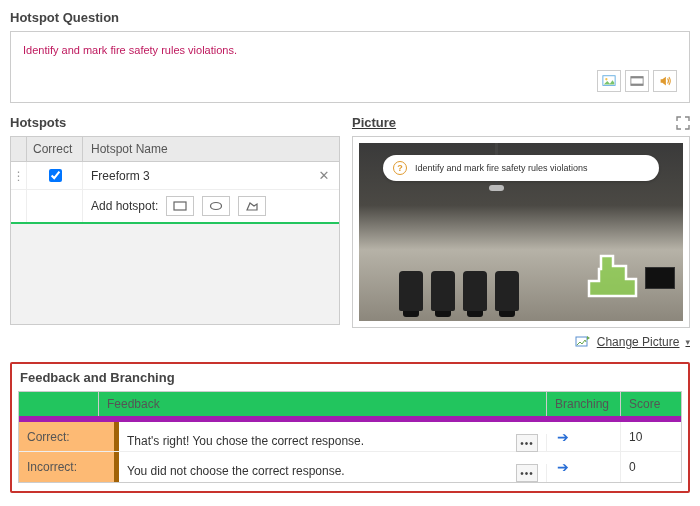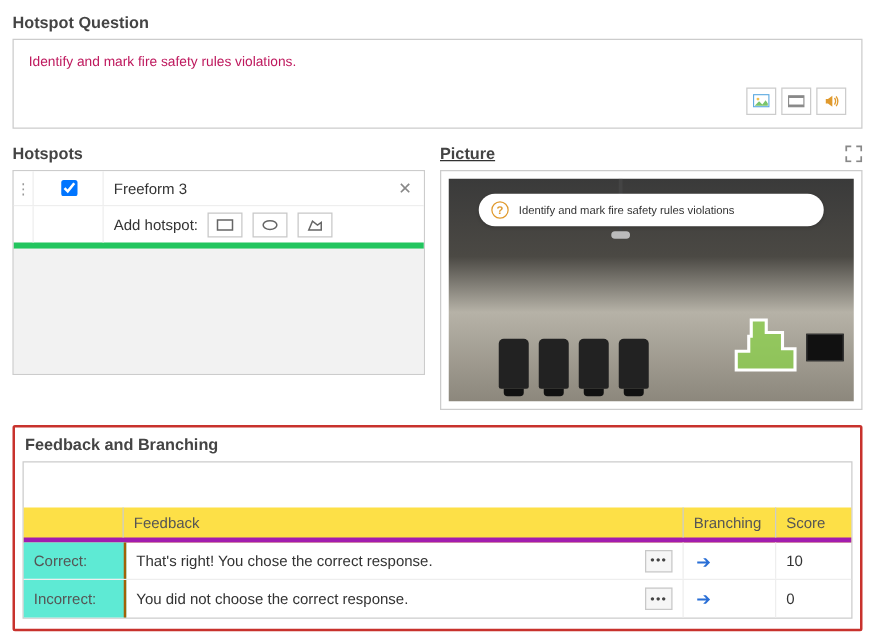--- a/index.html
+++ b/index.html
@@ -45,21 +45,21 @@
   .hdr-name { flex: 1; padding: 5px 8px; }
   .grid-row { display: flex; background: #fff; border-bottom: 1px solid #eee; align-items: center; height: 28px; }
   .cell-handle {
     width: 16px; display: flex; align-items: center; justify-content: center;
     color: #999; border-right: 1px solid #eee; height: 100%;
   }
   .cell-correct { width: 56px; display:flex; align-items:center; justify-content:center; border-right:1px solid #eee; height:100%; }
   .cell-correct input { width: 13px; height: 13px; }
   .cell-name { flex: 1; padding: 0 8px; font-size: 12px; color: #333; height: 100%; display:flex; align-items:center; }
   .cell-del { width: 30px; text-align:center; color:#888; cursor:pointer; font-size:13px; }
-  .add-row { display:flex; background:#fff; border-bottom:5px solid #22c55e; height:34px; align-items:center; }
+  .add-row { display:flex; background:#fff; border-bottom:2px solid #22c55e; height:34px; align-items:center; }
   .add-spacer-a { width:16px; border-right:1px solid #eee; height:100%; }
   .add-spacer-b { width:56px; border-right:1px solid #eee; height:100%; }
   .add-cell { flex:1; display:flex; align-items:center; gap:8px; padding:0 8px; }
   .shape-btn {
     width:28px; height:20px; border:1px solid #c8c8c8; background:#fff;
     display:flex; align-items:center; justify-content:center; cursor:pointer;
   }
   .shape-btn svg { width:16px; height:12px; }
   .grid-empty { height: 100px; background: #f2f2f2; }
   .picture-header { display:flex; justify-content:space-between; align-items:center; }
@@ -102,29 +102,29 @@
     content:""; position:absolute; top:42px; left:-6px; width:15px; height:6px;
     background:#bbb; border-radius:3px;
   }
   .change-picture-row { display:flex; justify-content:flex-end; margin-top:6px; align-items:center; gap:6px; color:#444; cursor:pointer; }
   .change-pic-icon {
     width:16px; height:16px; display:inline-flex; align-items:center; justify-content:center;
   }
   .chevron { font-size:9px; color:#666; }
   .feedback-section { margin-top:12px; border:2px solid #c8322d; padding:6px 6px 8px 6px; border-radius:2px; }
   .fb-grid { border:1px solid #ccc; background:#fff; }
-  .fb-header { display:flex; background:#fde047; border-bottom:4px solid #a21caf; font-size:12px; color:#555;margin-top:36px; }
+  .fb-header { display:flex; background:#22c55e; border-bottom:6px solid #a21caf; font-size:12px; color:#555; }
   .fb-h-label { width:80px; border-right:1px solid #ccc; }
   .fb-h-feedback { flex:1; padding:5px 8px; border-right:1px solid #ccc; }
   .fb-h-branch { width:74px; padding:5px 8px; border-right:1px solid #ccc; }
   .fb-h-score { width:60px; padding:5px 8px; }
   .fb-row { display:flex; border-bottom:1px solid #eee; align-items:stretch; height:30px; }
   .fb-row:last-child { border-bottom:none; }
-  .fb-label { width:82px; background:#5eead4; border-right:2px solid #a16207; display:flex; align-items:center; padding:0 8px; color:#555; }
-  .fb-text { flex:1; display:flex; align-items:center; padding:0 8px; border-right:1px solid #eee; position:relative; }
+  .fb-label { width:100px; background:#fdba74; border-right:5px solid #a16207; display:flex; align-items:center; padding:0 8px; color:#555; }
+  .fb-text { flex:1; display:flex; padding:0 8px; border-right:1px solid #eee; position:relative;margin-top:12px; }
   .fb-dots {
     width:22px; height:18px; border:1px solid #c8c8c8; background:#f6f6f6;
     display:flex; align-items:center; justify-content:center; font-size:10px; letter-spacing:1px;
     margin-left:auto; cursor:pointer; color:#444;
   }
   .fb-branch { width:74px; border-right:1px solid #eee; display:flex; align-items:center; justify-content:flex-start; padding:0 10px; color:#2a6fd6; font-size:14px; cursor:pointer; }
   .fb-score { width:60px; display:flex; align-items:center; padding:5px 8px; color:#333; }
 </style>
 </head>
 <body>
@@ -155,20 +155,25 @@
         </svg>
     </div>
   </div>
 </div>
 
 <div class="columns">
 
   <div class="hotspots-col">
     <div class="section-title">Hotspots</div>
     <div class="hotspots-grid">
+      <div class="grid-header">
+        <div class="hdr-handle"></div>
+        <div class="hdr-correct">Correct</div>
+        <div class="hdr-name">Hotspot Name</div>
+      </div>
       <div class="grid-row">
         <div class="cell-handle">⋮</div>
         <div class="cell-correct">
             <input type="checkbox" checked="" style="">
           </div>
         <div class="cell-name">Freeform 3</div>
         <div class="cell-del">✕</div>
       </div>
       <div class="add-row">
         <div class="add-spacer-a"></div>
@@ -217,20 +222,31 @@
           <span class="q-icon">?</span>
           <span>Identify and mark fire safety rules violations</span>
         </div>
         <div class="pic-hotspot">
           <svg viewBox="0 0 60 50" width="60" height="50">
             <path d="M20 5 L32 5 L32 15 L45 15 L45 28 L55 28 L55 45 L8 45 L8 30 L18 30 L18 18 L20 18 Z" fill="#8bd14a" fill-opacity="0.75" stroke="#fff" stroke-width="2.5"></path>
           </svg>
         </div>
       </div>
     </div>
+    <div class="change-picture-row">
+      <span class="change-pic-icon">
+        <svg width="16" height="16" viewBox="0 0 16 16">
+            <rect x="1" y="3" width="11" height="9" fill="none" stroke="#5a8fcf" stroke-width="1"></rect>
+            <path d="M2 11 L5 8 L7 10 L10 6 L11 8" fill="none" stroke="#6aa84f" stroke-width="1"></path>
+            <path d="M12 2 L15 4 L12 6 Z" fill="#6aa84f"></path>
+          </svg>
+      </span>
+      <span>Change Picture</span>
+      <span class="chevron">▾</span>
+    </div>
   </div>
 </div>
 
 <div class="feedback-section">
   <div class="section-title" style="margin:0 0 6px 2px">Feedback and Branching</div>
   <div class="fb-grid">
     <div class="fb-header">
       <div class="fb-h-label"></div>
       <div class="fb-h-feedback">Feedback</div>
       <div class="fb-h-branch">Branching</div>

